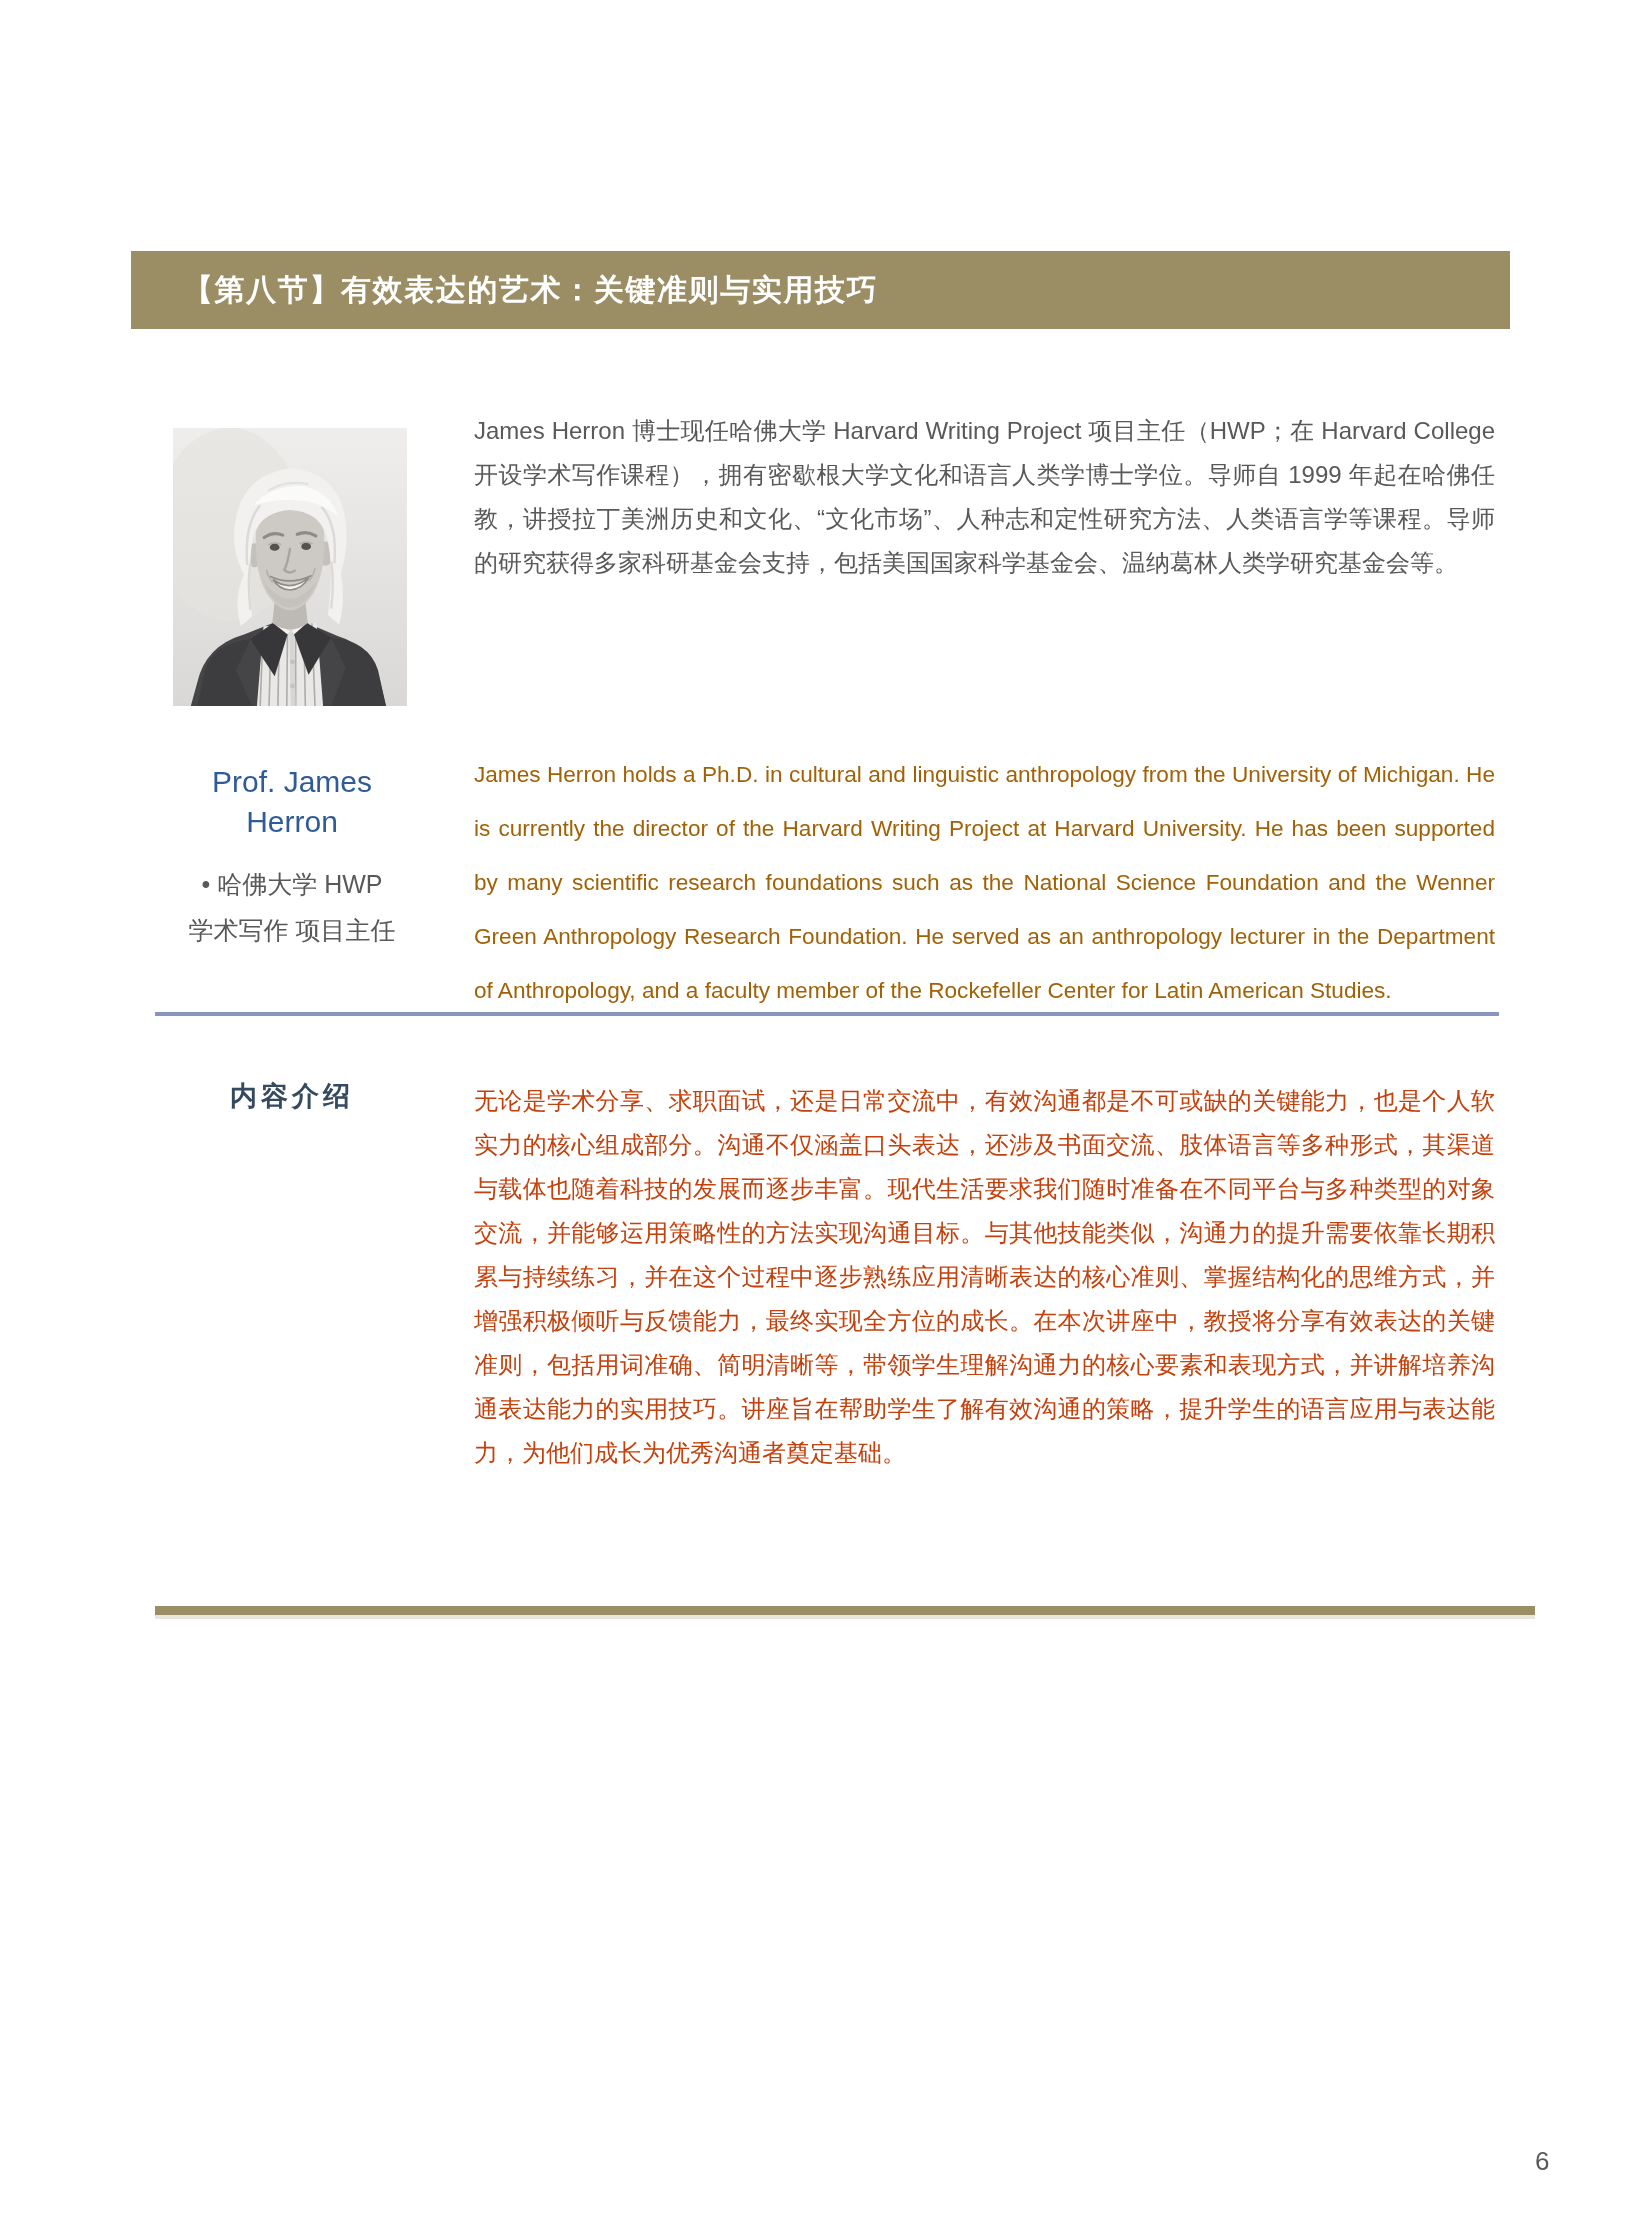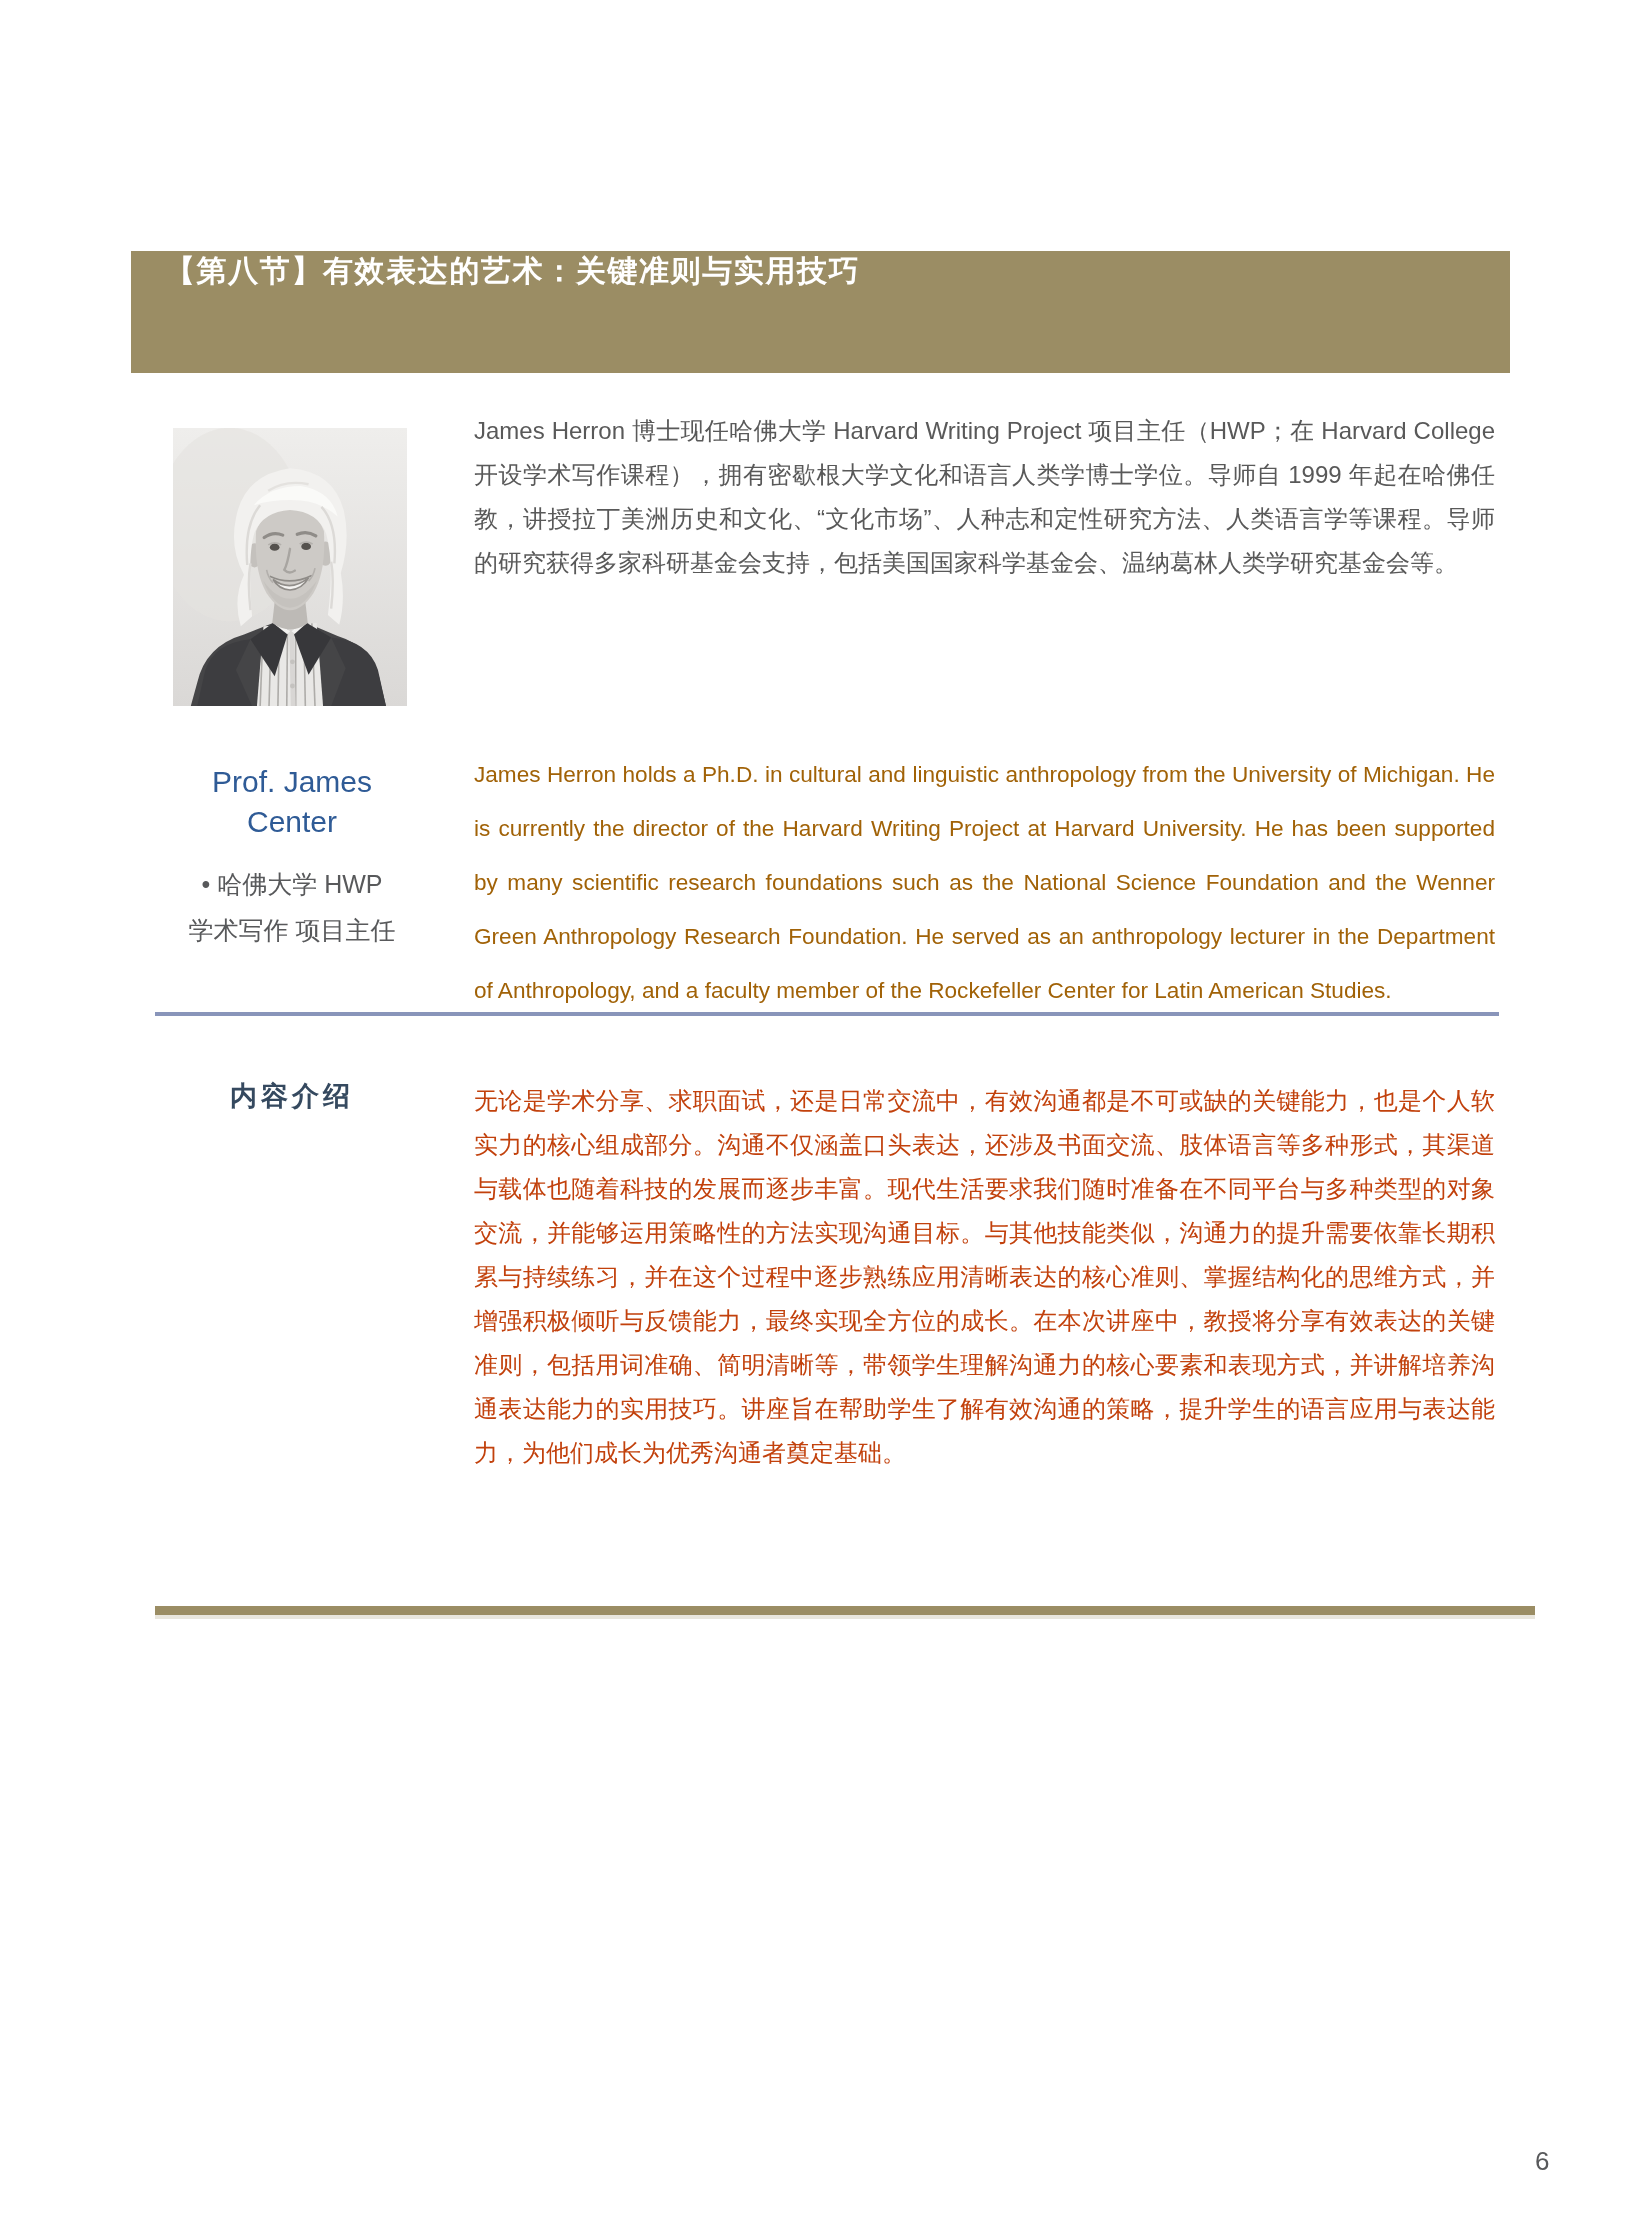--- a/index.html
+++ b/index.html
@@ -8,24 +8,25 @@
   .page {
     position: relative;
     width: 1650px;
     height: 2239px;
     background: #ffffff;
     overflow: hidden;
   }
   .banner {
     position: absolute;
     left: 131px; top: 251px;
-    width: 1379px; height: 122px;
+    width: 1379px; height: 78px;
     background: #9b8d64;
     display: flex;
-    padding-left: 34px;
+    align-items: center;
+    padding-left: 52px;
   }
   .banner-title {
     color: #ffffff;
     font-size: 30px;
     font-weight: 700;
     letter-spacing: 1.6px;
   }
   .photo-frame {
     position: absolute;
     left: 173px; top: 428px;
@@ -189,21 +190,21 @@
       <path d="M118 78 Q140 64 168 70" stroke="#e4e2df" stroke-width="3" fill="none"></path>
       <path d="M96 226 Q92 190 96 168" stroke="#dcdad7" stroke-width="3" fill="none"></path>
       <path d="M196 224 Q200 188 196 166" stroke="#dcdad7" stroke-width="3" fill="none"></path>
     </svg>
   </div>
 
   <p class="bio-zh">James Herron 博士现任哈佛大学 Harvard Writing Project 项目主任（HWP；在 Harvard College 开设学术写作课程），拥有密歇根大学文化和语言人类学博士学位。导师自 1999 年起在哈佛任教，讲授拉丁美洲历史和文化、“文化市场”、人种志和定性研究方法、人类语言学等课程。导师的研究获得多家科研基金会支持，包括美国国家科学基金会、温纳葛林人类学研究基金会等。</p>
 
   <div class="name-block">
     <div class="name-line">Prof. James</div>
-    <div class="name-line">Center</div>
+    <div class="name-line">Herron</div>
     <div class="credentials">
       <div>• 哈佛大学 HWP</div>
       <div>学术写作 项目主任</div>
     </div>
   </div>
 
   <p class="bio-en">James Herron holds a Ph.D. in cultural and linguistic anthropology from the University of Michigan. He is currently the director of the Harvard Writing Project at Harvard University. He has been supported by many scientific research foundations such as the National Science Foundation and the Wenner Green Anthropology Research Foundation. He served as an anthropology lecturer in the Department of Anthropology, and a faculty member of the Rockefeller Center for Latin American Studies.</p>
 
   <div class="divider"></div>
 

